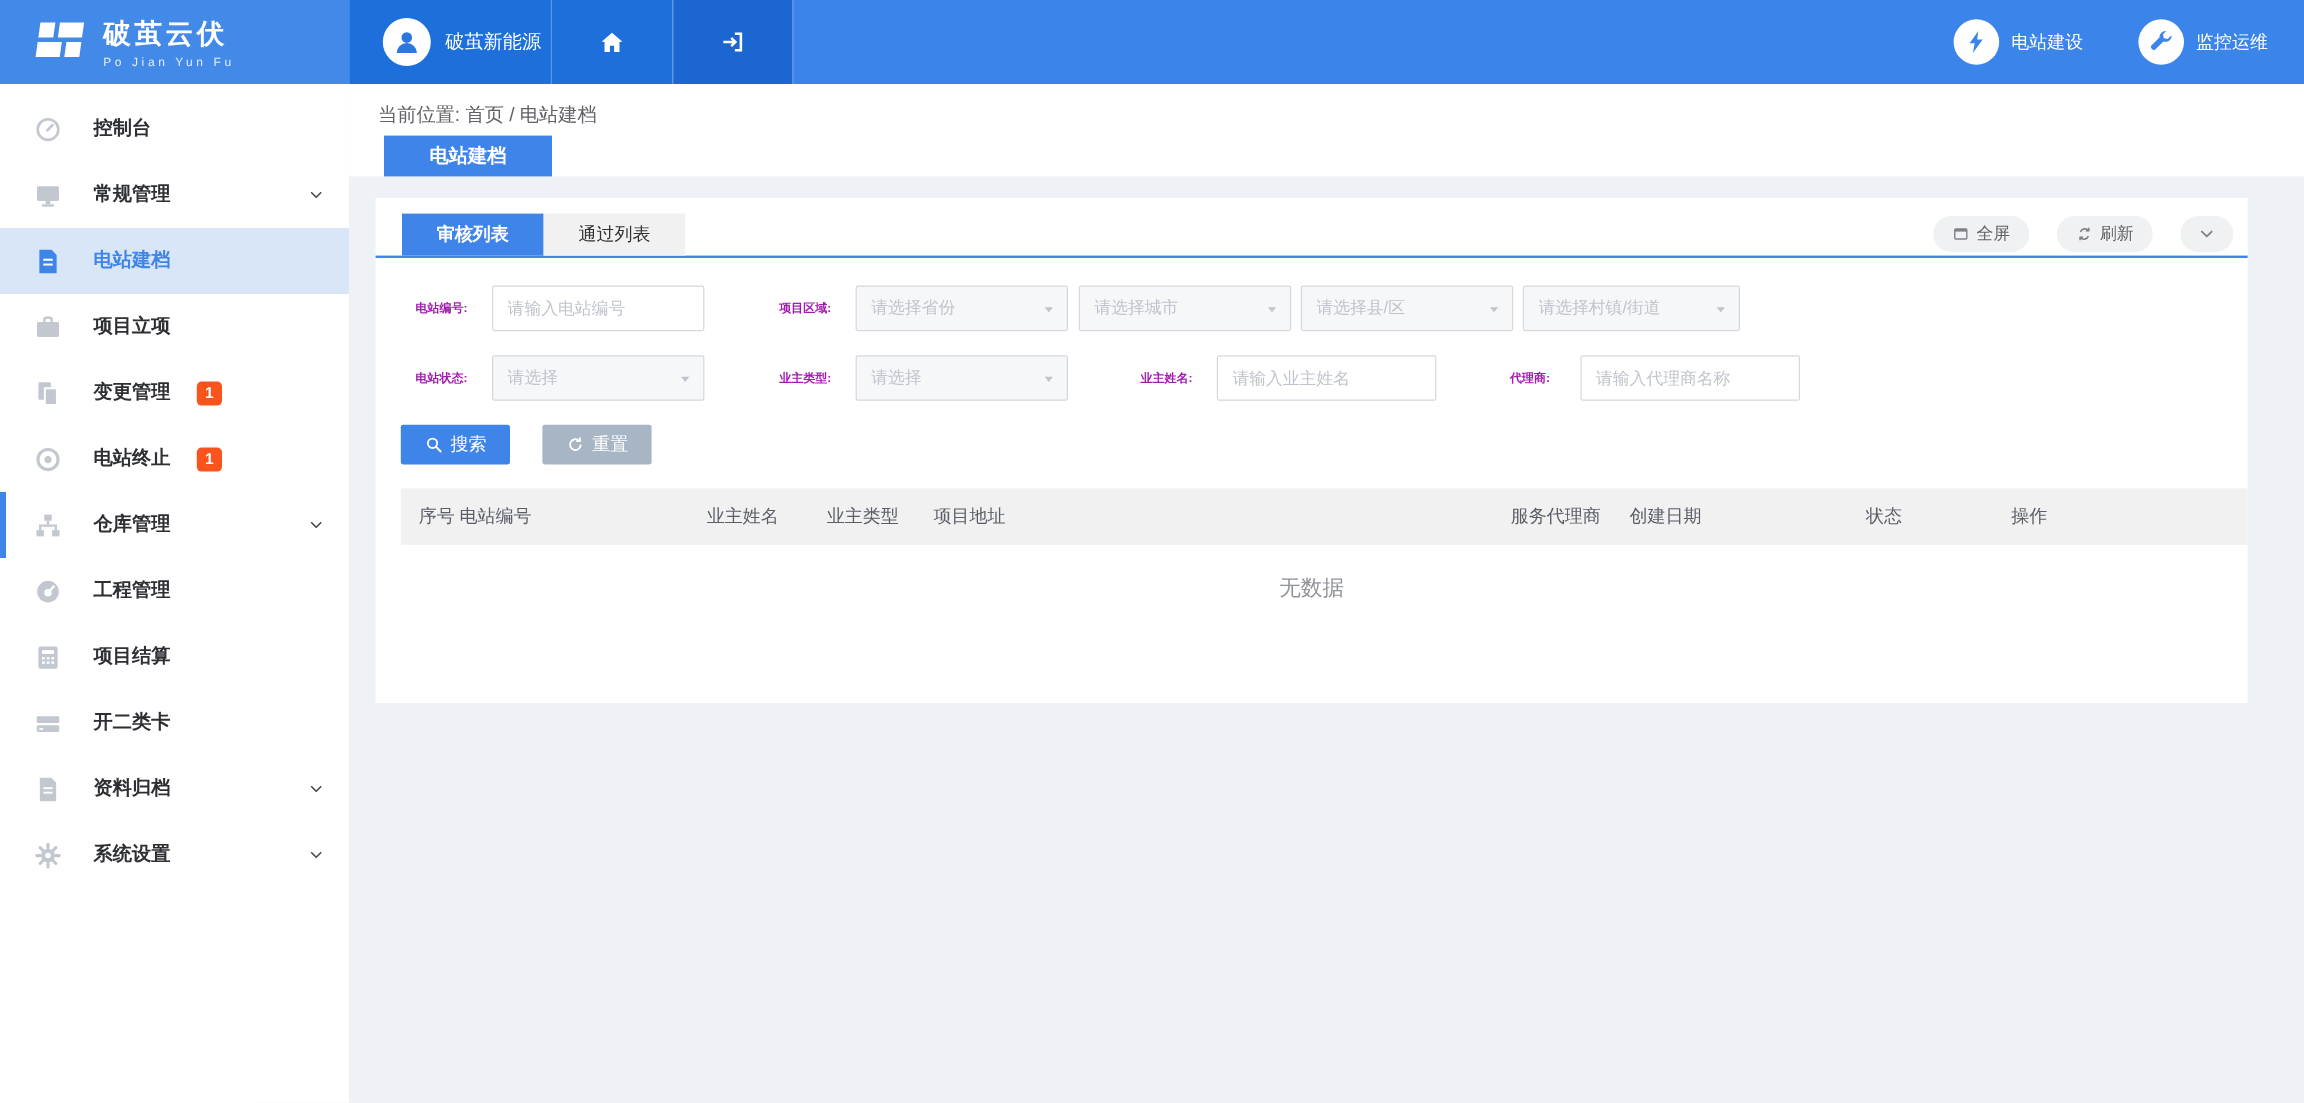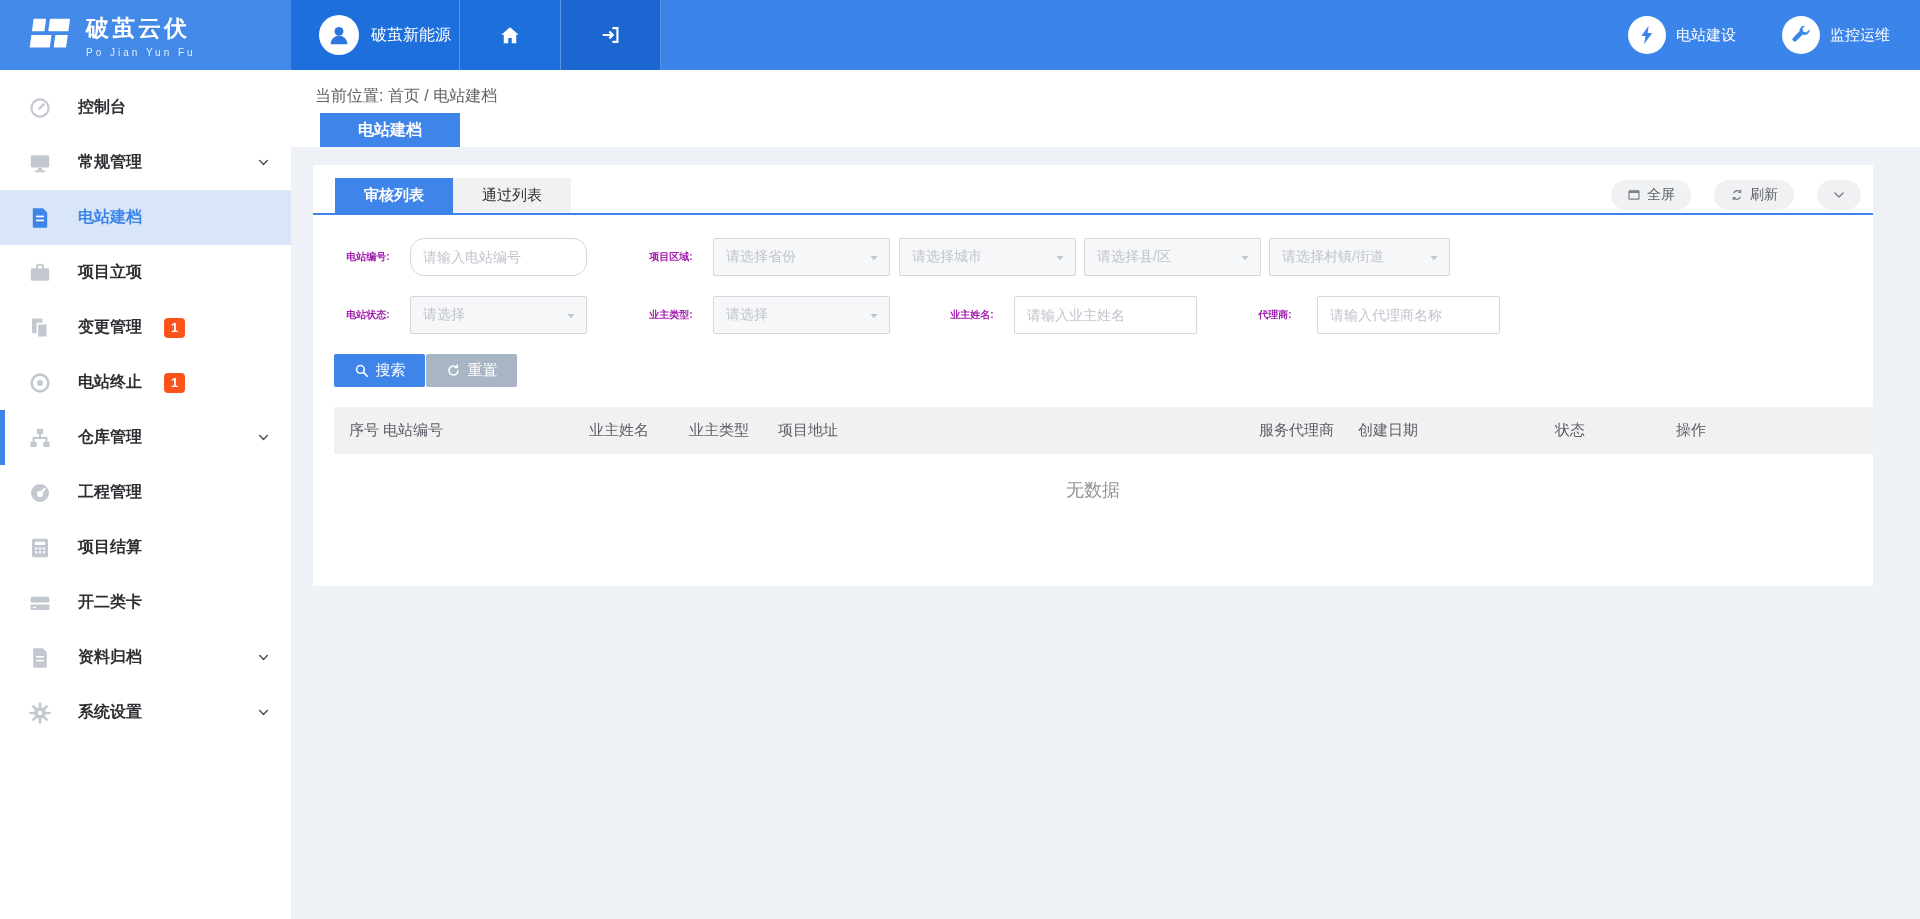--- a/index.html
+++ b/index.html
@@ -67,21 +67,21 @@
   .f-input { padding:0 12px; background:#fff; color:#303133; outline:none; font-family:inherit; }
   .f-input::placeholder { color:#c0c4cc; }
   .f-select { background:#f6f7f9; position:relative; display:flex; align-items:center; padding:0 30px 0 12px; cursor:pointer; }
   .f-select .ph { color:#c0c4cc; white-space:nowrap; overflow:hidden; }
   .caret { position:absolute; right:9px; top:13px; width:12px; height:12px; color:#c0c4cc; }
   .f-date { position:relative; background:#fff; }
   .f-date input { width:100%; height:100%; border:none; outline:none; background:transparent; padding:0 40px 0 12px; font-size:14px; font-family:inherit; }
   .f-date input::placeholder { color:#c0c4cc; }
   .cal { position:absolute; right:12px; top:9px; width:19px; height:19px; color:#9aa0a6; }
 
-  .btn-row { padding-left:21px; display:flex; gap:1px; }
+  .btn-row { padding-left:21px; display:flex; gap:27px; }
   .btn { height:33px; min-width:91px; border:none; border-radius:2px; color:#fff; font-size:15px; font-family:inherit; display:inline-flex; align-items:center; justify-content:center; gap:7px; padding:0 18px; cursor:pointer; }
   .btn.search { background:var(--accent,#3e84e9); }
   .btn.reset { background:#a8b5c5; }
   .btn-ico { width:15px; height:15px; color:#fff; }
 
   .table-head { margin:20px 0 0 21px; height:47px; background:#f1f1f1; display:flex; align-items:center; padding-left:15px; font-size:15px; color:#5a5e66; }
   .th-cell { white-space:nowrap; }
   .empty-row { height:72px; display:flex; align-items:center; justify-content:center; font-size:18px; color:#909399; }
 </style>
 </head>
@@ -349,21 +349,21 @@
                 <path d="M5 8.5l7 7 7-7" fill="none" stroke="currentColor" stroke-width="2.6" stroke-linecap="round" stroke-linejoin="round"></path>
               </svg>
             </span>
         </button>
       </div>
     </div>
 
     <div class="filters">
         <div class="f-row">
           <span class="f-label" style="width: 76px;">电站编号:</span>
-          <input class="f-input" placeholder="请输入电站编号" style="width: 177px; border-radius: 14px;">
+          <input class="f-input" placeholder="请输入电站编号" style="width: 177px;">
           <span style="width: 50px; flex: 0 0 auto;"></span>
           <span class="f-label" style="width: 76px;">项目区域:</span>
           <div class="f-select" style="width: 177px;">
             <span class="ph">请选择省份</span>
             <span class="caret ico">
               <svg viewBox="0 0 24 24">
                 <path d="M5 8h14l-7 8.5z" fill="currentColor"></path>
               </svg>
             </span>
           </div>

